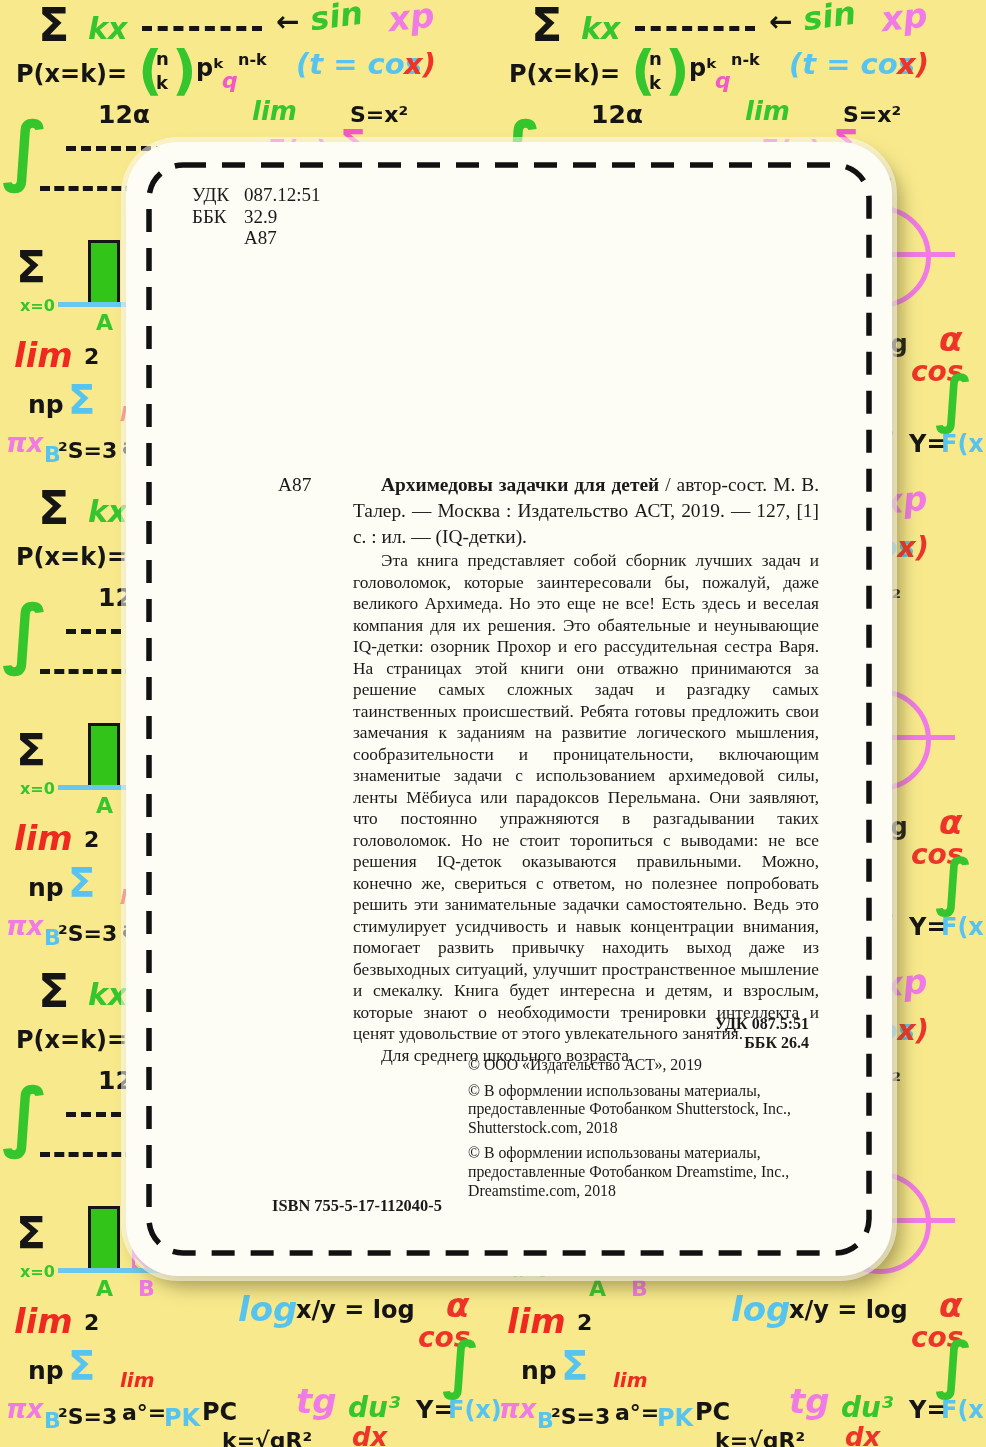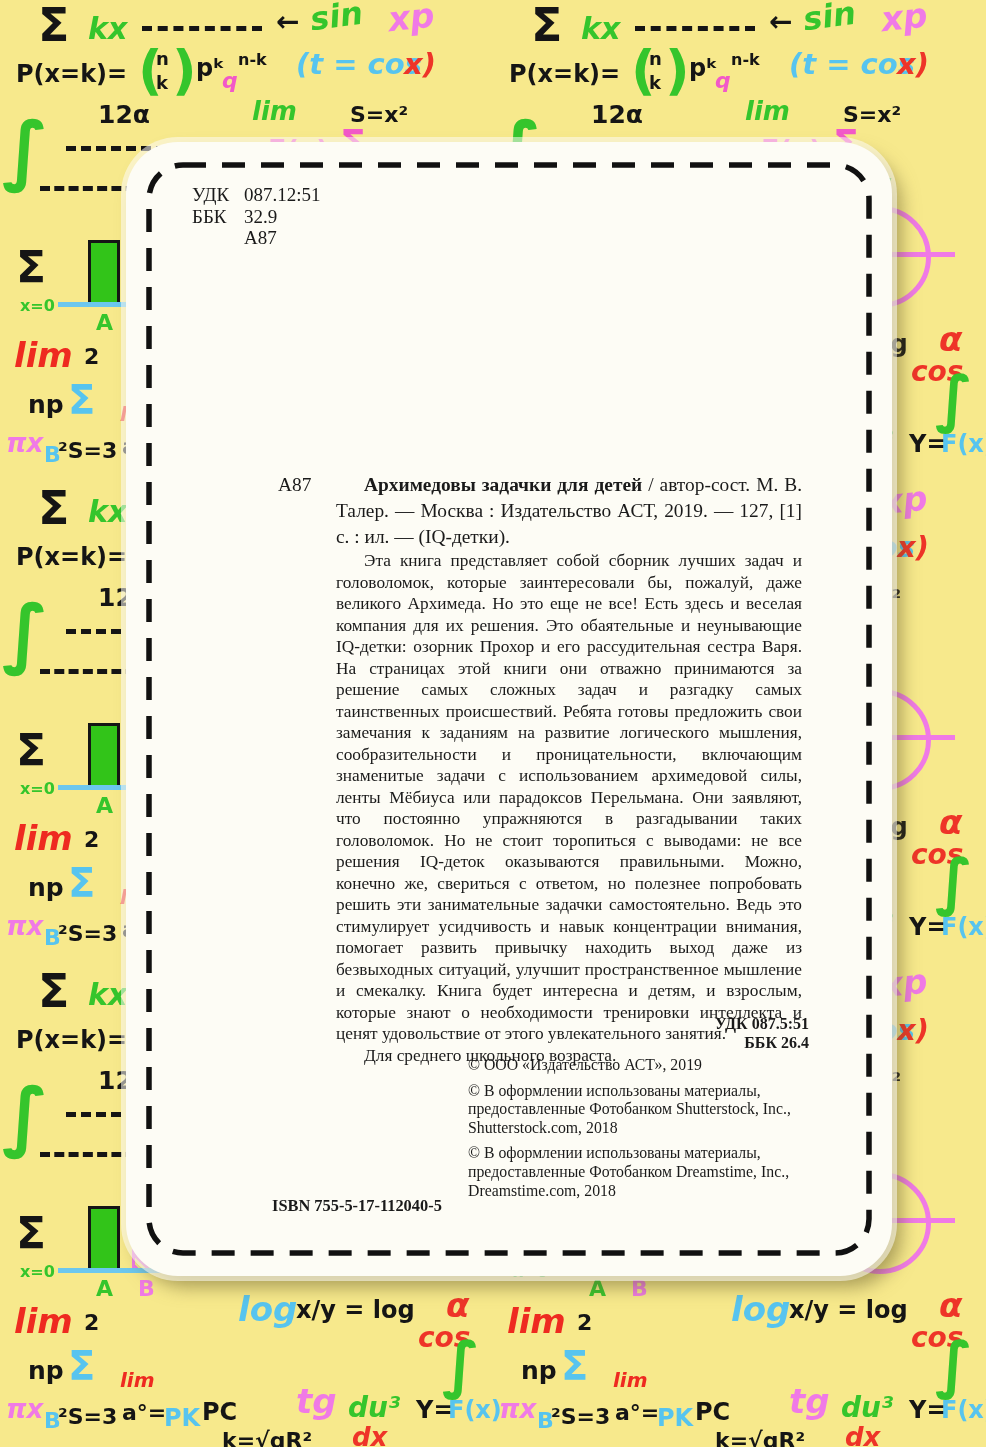--- a/index.html
+++ b/index.html
@@ -12,21 +12,21 @@
   
   .card{position:absolute;left:126px;top:142px;width:766px;height:1134px;
         background:#fdfcf5;border-radius:52px;color:#1a1a1a;
         box-shadow:0 0 0 5px rgba(253,252,245,.55), 9px 11px 18px rgba(105,95,45,.55);}
   .dash-border{position:absolute;left:20px;top:20px;}
   .top-codes{position:absolute;left:66px;top:42px;font-size:19px;line-height:21.5px;
              display:grid;grid-template-columns:52px auto;}
   .series{position:absolute;left:0;top:128px;width:100%;padding-left:72px;box-sizing:border-box;
           text-align:center;font-style:italic;font-size:23.5px;line-height:31px;}
   .entry-code{position:absolute;left:152px;top:332px;font-size:19.4px;}
-  .text-col{position:absolute;left:210px;top:330px;width:466px;}
+  .text-col{position:absolute;left:227px;top:330px;width:466px;}
   .text-col p{margin:0;}
   .entry{font-size:19.4px;line-height:26px;text-align:justify;text-indent:28px;}
   .entry b{font-weight:700;}
   .isbn-line{font-size:19.4px;line-height:26px;text-indent:28px;}
   .annotation{font-size:17.3px;line-height:21.5px;text-align:justify;text-indent:28px;margin-top:1px;}
   .audience{font-size:17.3px;line-height:21.5px;text-indent:28px;}
   .udk-bottom{position:absolute;left:217px;top:872px;width:466px;text-align:right;
               font-weight:700;font-size:16px;line-height:19px;}
   .copyrights{position:absolute;left:342px;top:914px;width:362px;font-size:15.8px;line-height:18.6px;}
   .copyrights p{margin:0 0 7px;white-space:pre-line;}

